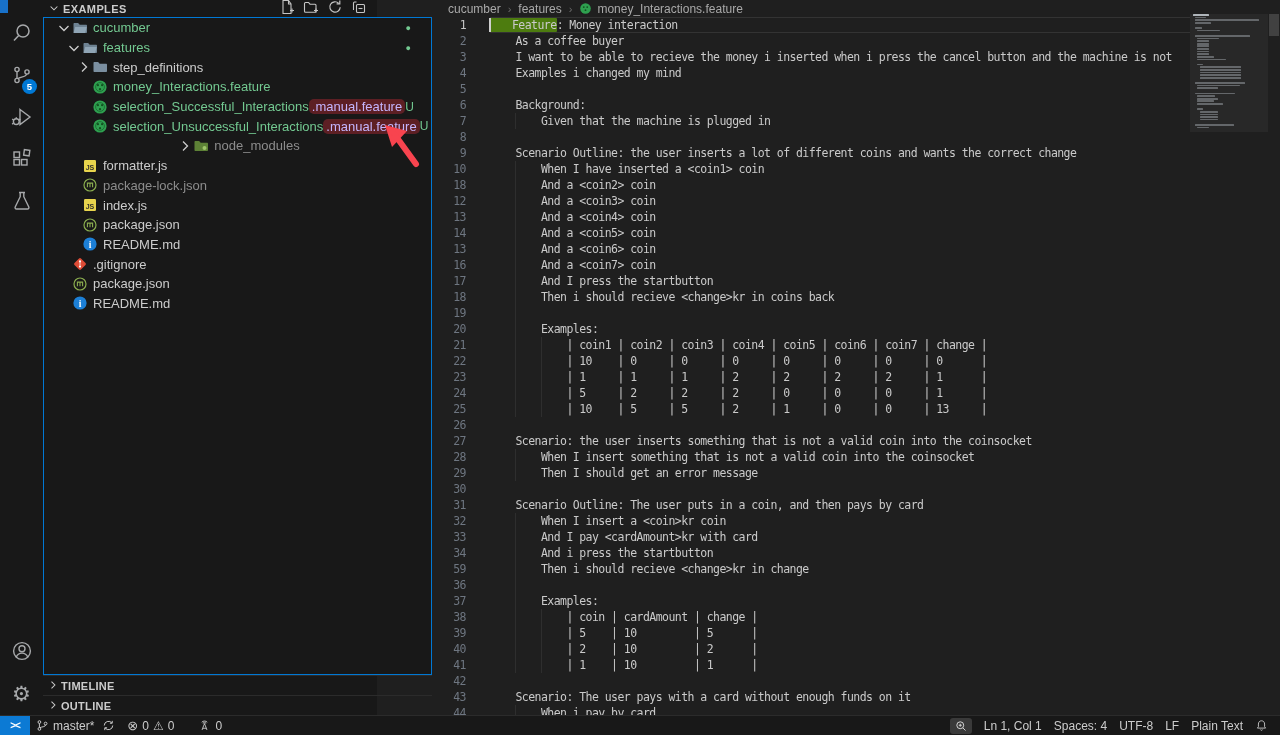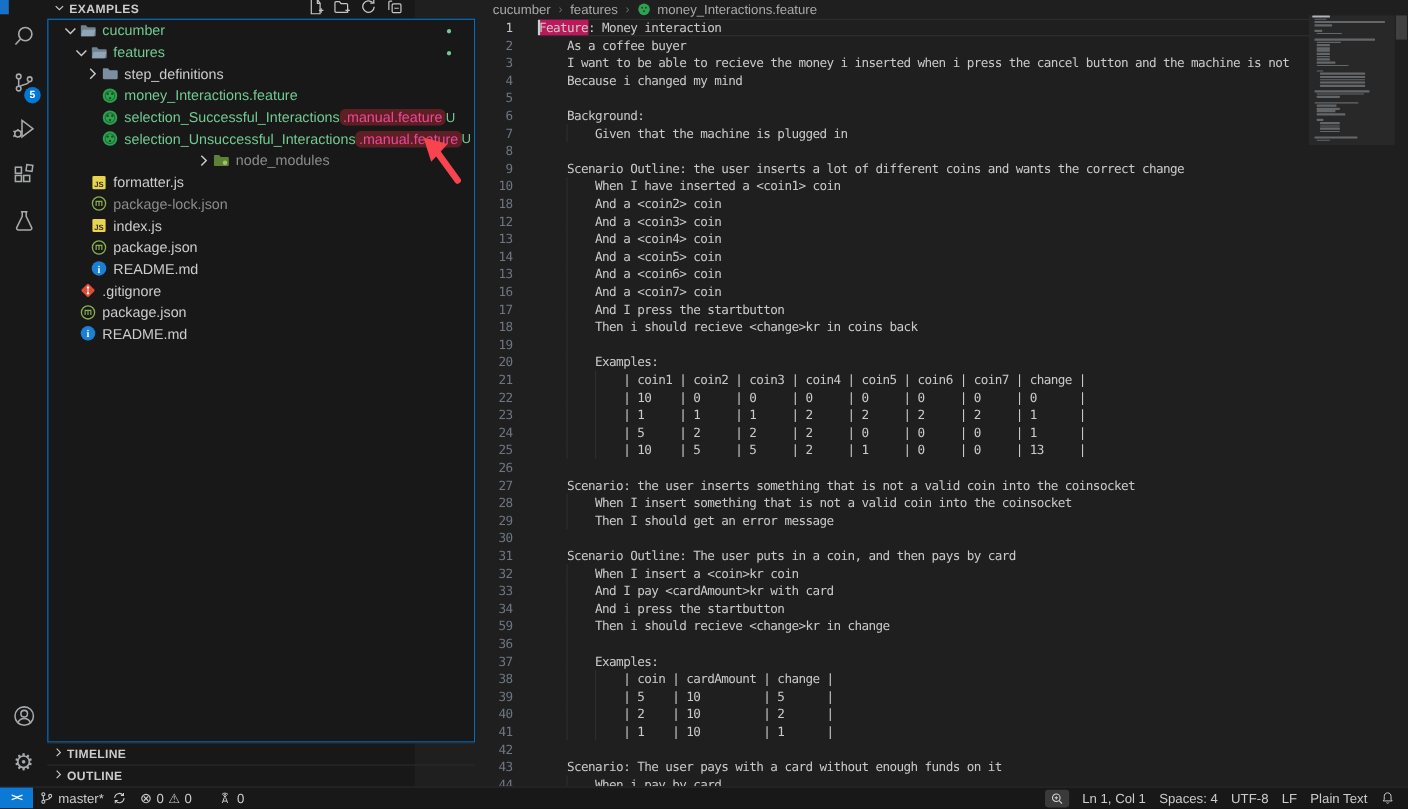--- a/index.html
+++ b/index.html
@@ -24,40 +24,40 @@
   .sb-actions { margin-left:auto; display:flex; gap:4px; }
   .sb-action { width:20px; height:17px; display:flex; align-items:center; justify-content:center; cursor:pointer; border-radius:3px; }
   .tree-wrap { position:absolute; top:17px; left:0; width:389px; height:658px; border:1px solid #0078d4; overflow:hidden; background:#181818; }
   .trow { height:19.7px; display:flex; align-items:center; padding-right:20px; cursor:pointer; position:relative; }
   .twisty { width:16px; flex:0 0 16px; display:flex; align-items:center; justify-content:center; }
   .ticon { width:16px; flex:0 0 16px; margin-right:5px; display:flex; align-items:center; justify-content:center; }
   .tlabel { font-size:13px; white-space:pre; }
   .c-green { color:#73c991; }
   .c-default { color:#cccccc; }
   .c-ignored { color:#8c8c8c; }
-  .hl-red { background:rgba(190,44,55,.42); border-radius:5px; padding:0 3px; color:#ec4899; }
+  .hl-red { background:rgba(190,44,55,.42); border-radius:5px; padding:0 3px; color:#c4b5fd; }
   .tdec { margin-left:auto; font-size:12px; color:#73c991; }
   .tdec.dot { font-size:9px; }
   .panels { position:absolute; left:0; bottom:0; width:389px; }
   .panel-row { height:20px; border-top:1px solid #2b2b2b; display:flex; align-items:center; padding-left:4px; cursor:pointer; }
   .panel-title { font-size:11px; font-weight:bold; letter-spacing:.3px; margin-left:2px; }
   
   .editor { position:absolute; left:432px; top:0; width:848px; height:715px; background:#1f1f1f; overflow:hidden; }
   .breadcrumb { height:17px; display:flex; align-items:center; padding-left:16px; font-size:12px; color:#a9a9a9; }
   .bc-sep { margin:0 7px; color:#6a6a6a; font-size:11px; }
   .bc-icon { margin-right:5px; display:flex; }
   .code-scroll { position:absolute; top:17px; left:0; width:758px; height:698px; overflow:hidden; }
   .cur-line { position:absolute; left:58px; right:0; top:0; height:16px;
     border-top:1px solid rgba(255,255,255,.09); border-bottom:1px solid rgba(255,255,255,.09); pointer-events:none; }
   .cl { display:flex; height:16px; font-family:"DejaVu Sans Mono", monospace; font-size:11.5px; line-height:16px; letter-spacing:-0.55px; white-space:pre; }
   .ln { flex:0 0 34px; text-align:right; color:#6e7681; }
   .ln.active { color:#c6c6c6; }
   .ct { margin-left:24px; position:relative; color:#cacaca; }
   .guide { position:absolute; top:0; bottom:0; width:1px; background:rgba(255,255,255,.07); }
-  .whl { background:#be185d; border-radius:1px; }
+  .whl { background:#4d7c0f; border-radius:1px;padding-left:22px; }
   .cursor { position:absolute; left:-1px; top:1px; width:1.5px; height:14px; background:#cfcfcf; }
   
   .minimap { position:absolute; top:14px; right:12px; width:78px; height:660px; }
   .mm-bar { position:absolute; height:1.7px; background:rgba(197,206,214,.38); border-radius:.5px; }
   .mm-slider { position:absolute; left:0; top:0; width:78px; background:rgba(255,255,255,.045); pointer-events:none; }
   .scrollbar { position:absolute; top:0; right:0; width:12px; height:715px; }
   .sc-slider { position:absolute; left:1px; top:14px; width:10px; height:22px; background:rgba(121,121,121,.38); }
   
   .statusbar { position:absolute; left:0; bottom:0; width:1280px; height:20px; background:#181818;
     border-top:1px solid #2b2b2b; display:flex; align-items:center; font-size:12px; color:#cccccc; }
@@ -419,21 +419,21 @@
           </svg>
       </span>
       <span>money_Interactions.feature</span>
     </div>
     <div class="code-scroll">
       <div class="cur-line"></div>
       <div id="code">
           <div class="cl"><span class="ln active">1</span><span class="ct"><span class="whl">Feature</span>: Money interaction<span class="cursor"></span></span></div>
           <div class="cl"><span class="ln">2</span><span class="ct">    As a coffee buyer</span></div>
           <div class="cl"><span class="ln">3</span><span class="ct">    I want to be able to recieve the money i inserted when i press the cancel button and the machine is not</span></div>
-          <div class="cl"><span class="ln">4</span><span class="ct">    Because i changed my mind</span></div>
+          <div class="cl"><span class="ln">4</span><span class="ct">    Examples i changed my mind</span></div>
           <div class="cl"><span class="ln">5</span><span class="ct"> </span></div>
           <div class="cl"><span class="ln">6</span><span class="ct">    Background:</span></div>
           <div class="cl"><span class="ln">7</span><span class="ct"><span class="guide" style="left: 25.48px;"></span>        Given that the machine is plugged in</span></div>
           <div class="cl"><span class="ln">8</span><span class="ct"> </span></div>
           <div class="cl"><span class="ln">9</span><span class="ct">    Scenario Outline: the user inserts a lot of different coins and wants the correct change</span></div>
           <div class="cl"><span class="ln">10</span><span class="ct"><span class="guide" style="left: 25.48px;"></span>        When I have inserted a &lt;coin1&gt; coin</span></div>
           <div class="cl"><span class="ln">18</span><span class="ct"><span class="guide" style="left: 25.48px;"></span>        And a &lt;coin2&gt; coin</span></div>
           <div class="cl"><span class="ln">12</span><span class="ct"><span class="guide" style="left: 25.48px;"></span>        And a &lt;coin3&gt; coin</span></div>
           <div class="cl"><span class="ln">13</span><span class="ct"><span class="guide" style="left: 25.48px;"></span>        And a &lt;coin4&gt; coin</span></div>
           <div class="cl"><span class="ln">14</span><span class="ct"><span class="guide" style="left: 25.48px;"></span>        And a &lt;coin5&gt; coin</span></div>

